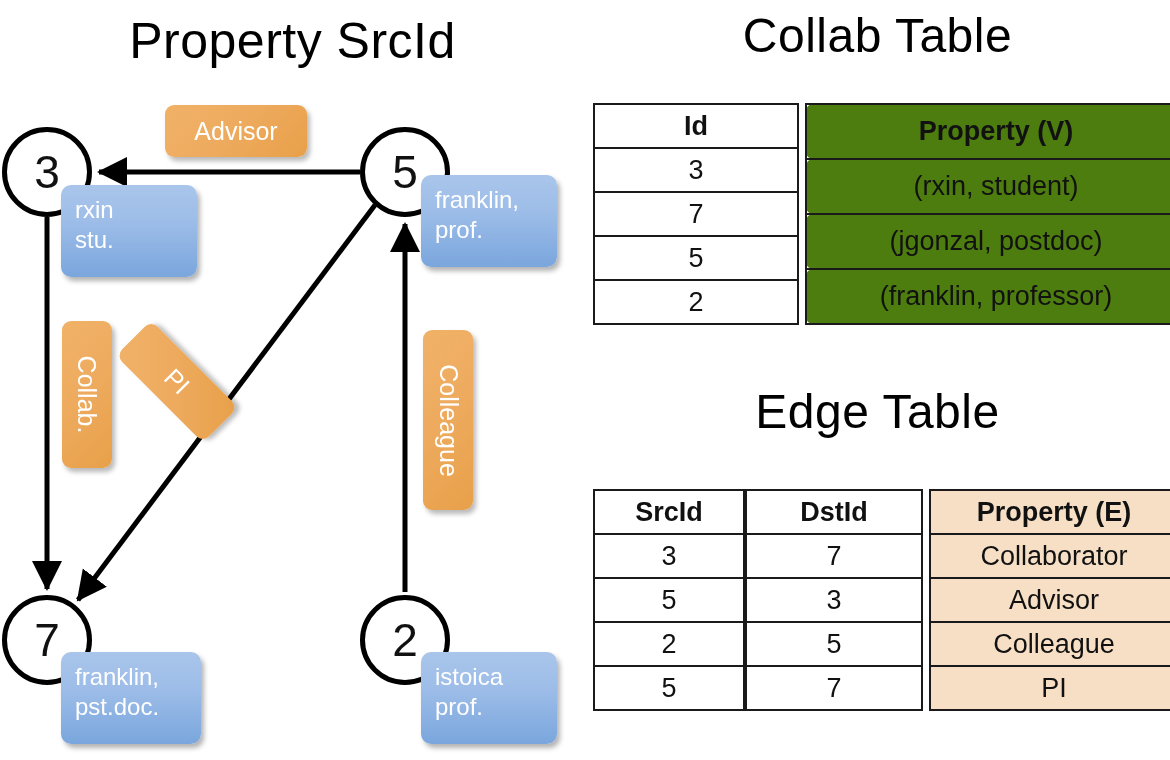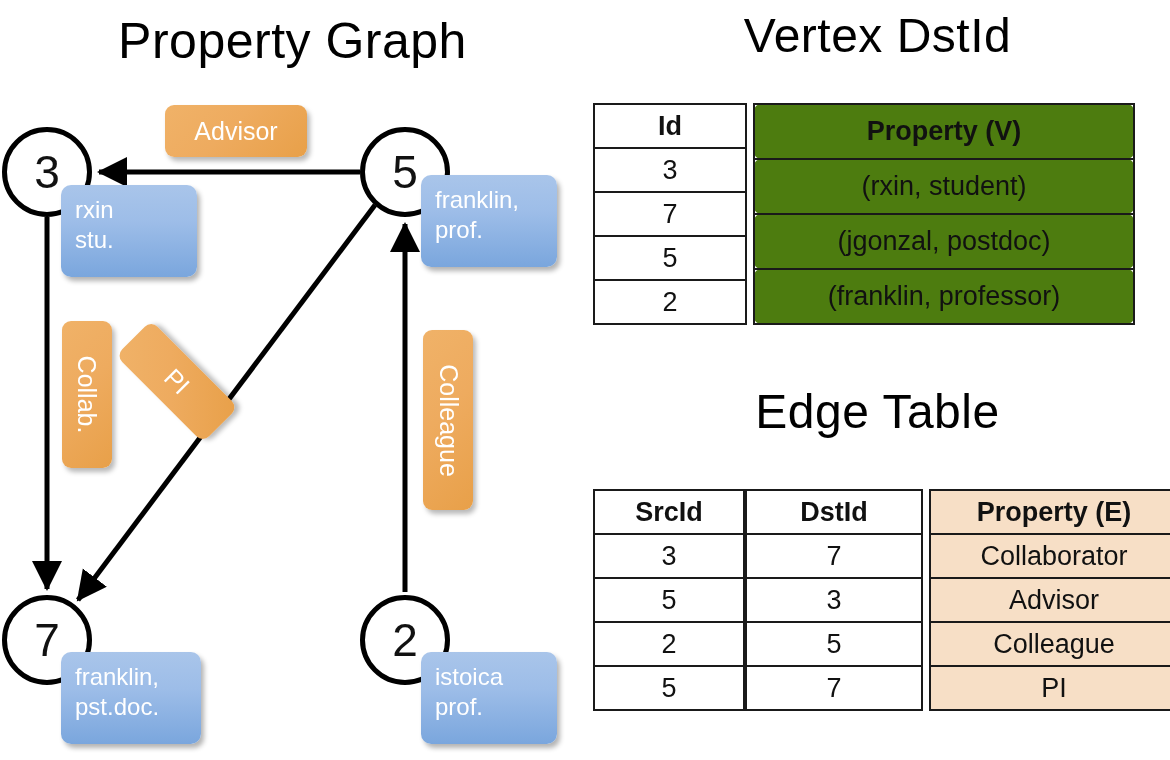--- a/index.html
+++ b/index.html
@@ -101,38 +101,38 @@
     font-size:27px;
     color:#111;
     padding:0;
     height:44px;
     box-sizing:border-box;
   }
   table.dtbl th{font-weight:bold;font-size:27px;}
 
   
   #vertex-tables{left:593px;top:103px;}
-  #vertex-id-tbl{width:154px;}
+  #vertex-id-tbl{width:206px;}
   #vertex-prop-tbl{width:382px;margin-left:6px;}
   #vertex-prop-tbl td, #vertex-prop-tbl th{background:#4d7c0f;border-radius:7px;}
 
   
   #edge-tables{left:593px;top:489px;}
   #edge-src-tbl{width:152px;}
   #edge-dst-tbl{width:178px;margin-left:0px;border-left:0;}
   #edge-prop-tbl{width:250px;margin-left:6px;}
   #edge-prop-tbl td, #edge-prop-tbl th{background:#f7dfc6;}
 </style>
 </head>
 <body>
 
 <div class="stage">
 
-  <div class="title" id="title-property-graph">Property Graph</div>
-  <div class="title" id="title-vertex-table">Vertex DstId</div>
+  <div class="title" id="title-property-graph">Property SrcId</div>
+  <div class="title" id="title-vertex-table">Collab Table</div>
   <div class="title" id="title-edge-table">Edge Table</div>
 
   <svg id="graph-svg" viewBox="0 0 585 760">
     <defs>
       <marker id="arrowhead" markerWidth="7" markerHeight="7" refX="5.6" refY="3" orient="auto" markerUnits="strokeWidth">
         <path d="M0,0 L6,3 L0,6 Z" fill="#000"></path>
       </marker>
     </defs>
 
     <line x1="360" y1="172" x2="99" y2="172" stroke="#000" stroke-width="5" marker-end="url(#arrowhead)"></line>

